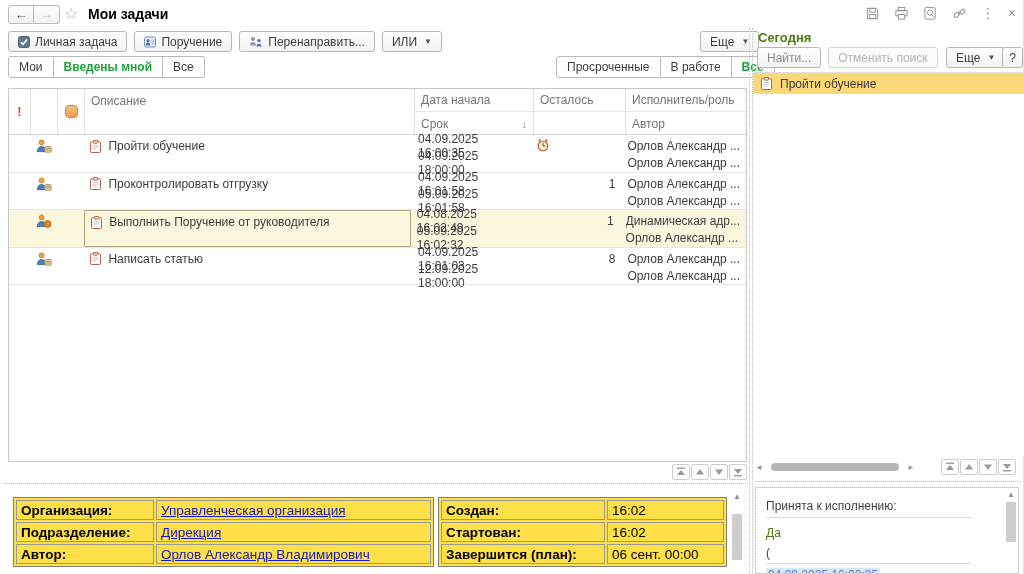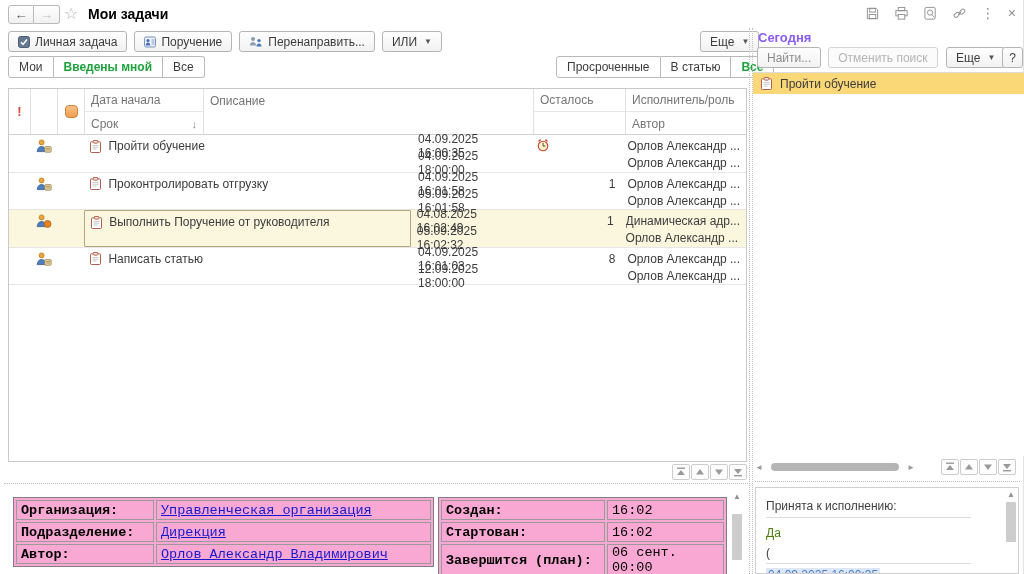--- a/index.html
+++ b/index.html
@@ -67,41 +67,41 @@
 
   
   .navset { position:absolute; display:flex; gap:1px; }
   .nbtn { width:18px; height:16px; border:1px solid #cdcdcd; border-radius:2px; background:#fdfdfd;
     display:flex; align-items:center; justify-content:center; }
   #grid-nav { left:672px; top:464px; }
   #list-nav { left:941px; top:459px; }
 
   
   #sep-left { position:absolute; left:4px; top:483px; width:744px; border-top:1px dotted #bdbdbd; }
-  .ftable { position:absolute; border-collapse:separate; border-spacing:2px; background:#f9a8d4;
-    border:1px solid #7f7f7f; font-family:Liberation Mono, monospace; font-size:13.5px; color:#000; }
+  .ftable { position:absolute; border-collapse:separate; border-spacing:2px; background:#fde047;
+    border:1px solid #7f7f7f; font-family:Liberation Sans, sans-serif; font-size:13.5px; color:#000; }
   .ftable td { border:1px solid #9a9a9a; height:20px; padding:0 4px; vertical-align:middle; }
   .ftable .flabel { font-weight:bold; white-space:nowrap; }
   .flink { color:#1717cc; text-decoration:underline; white-space:nowrap; }
   #ftable-left { left:13px; top:497px; width:421px; }
   #ftable-left .flabel { width:138px; }
   #ftable-right { left:438px; top:497px; width:289px; }
   #ftable-right .flabel { width:164px; }
   .vscroll { position:absolute; width:12px; }
   .vscroll .sarrow { font-size:8px; color:#909090; text-align:center; line-height:10px; }
   .vscroll .thumb { width:10px; margin:3px auto 0; background:#cdcdcd; border-radius:1px; }
   #form-vscroll { left:731px; top:492px; }
   #form-vscroll .thumb { height:46px; margin-top:12px; }
 
   
   #splitter { position:absolute; left:749px; top:28px; width:4px; height:546px;
     border-left:1px dotted #c2c2c2; border-right:1px dotted #c2c2c2; }
 
   
-  #rp-title { position:absolute; left:758px; top:30px; font-size:13px; font-weight:bold; color:#8b5cf6; }
+  #rp-title { position:absolute; left:758px; top:30px; font-size:13px; font-weight:bold; color:#4d7c0f; }
   #rp-buttons { position:absolute; left:757px; top:47px; display:flex; gap:7px; width:266px; }
   #btn-help { position:absolute; left:1002px; top:47px; width:21px; justify-content:center; padding:0; }
   #rp-more { position:absolute; left:946px; top:47px; }
   #rp-list { position:absolute; left:753px; top:72px; width:271px; height:384px; border-top:1px solid #dcdcdc; background:#fff; }
   .rp-item { height:21px; display:flex; align-items:center; gap:8px; padding:0 8px; }
   .rp-item.sel { background:#fbd877; }
   #rp-hscroll { position:absolute; left:755px; top:461px; width:175px; height:12px; display:flex; align-items:center; }
   #rp-hscroll .harrow { font-size:8px; color:#9a9a9a; }
   #rp-hscroll .hthumb { height:8px; width:128px; border-radius:4px; background:#b5b5b5; margin:0 8px; }
   #sep-right { position:absolute; left:755px; top:481px; width:265px; border-top:1px dotted #bdbdbd; }
@@ -220,44 +220,44 @@
     <div class="tab">
         <span>Все</span>
       </div>
   </div>
 
   <div class="tabgrp" id="tabs-status">
     <div class="tab">
         <span>Просроченные</span>
       </div>
     <div class="tab">
-        <span>В статью</span>
+        <span>В работе</span>
       </div>
     <div class="tab sel">
         <span>Все</span>
       </div>
   </div>
 
   <div id="grid">
     <div class="hrow">
       <div class="hc w1 cen excl">!</div>
       <div class="hc w2"></div>
       <div class="hc w3 cen">
           <span class="osquare"></span>
         </div>
+      <div class="hc w4">
+          <div class="hl">Описание</div>
+        </div>
       <div class="hc w5">
         <div class="hl mid">Дата начала</div>
         <div class="hl">
             <span>Срок</span>
             <span class="sortarrow">↓</span>
           </div>
       </div>
-      <div class="hc w4">
-          <div class="hl">Описание</div>
-        </div>
       <div class="hc w6">
         <div class="hl mid">Осталось</div>
         <div class="hl"></div>
       </div>
       <div class="hc w7">
         <div class="hl mid">Исполнитель/роль</div>
         <div class="hl">Автор</div>
       </div>
     </div>
 

